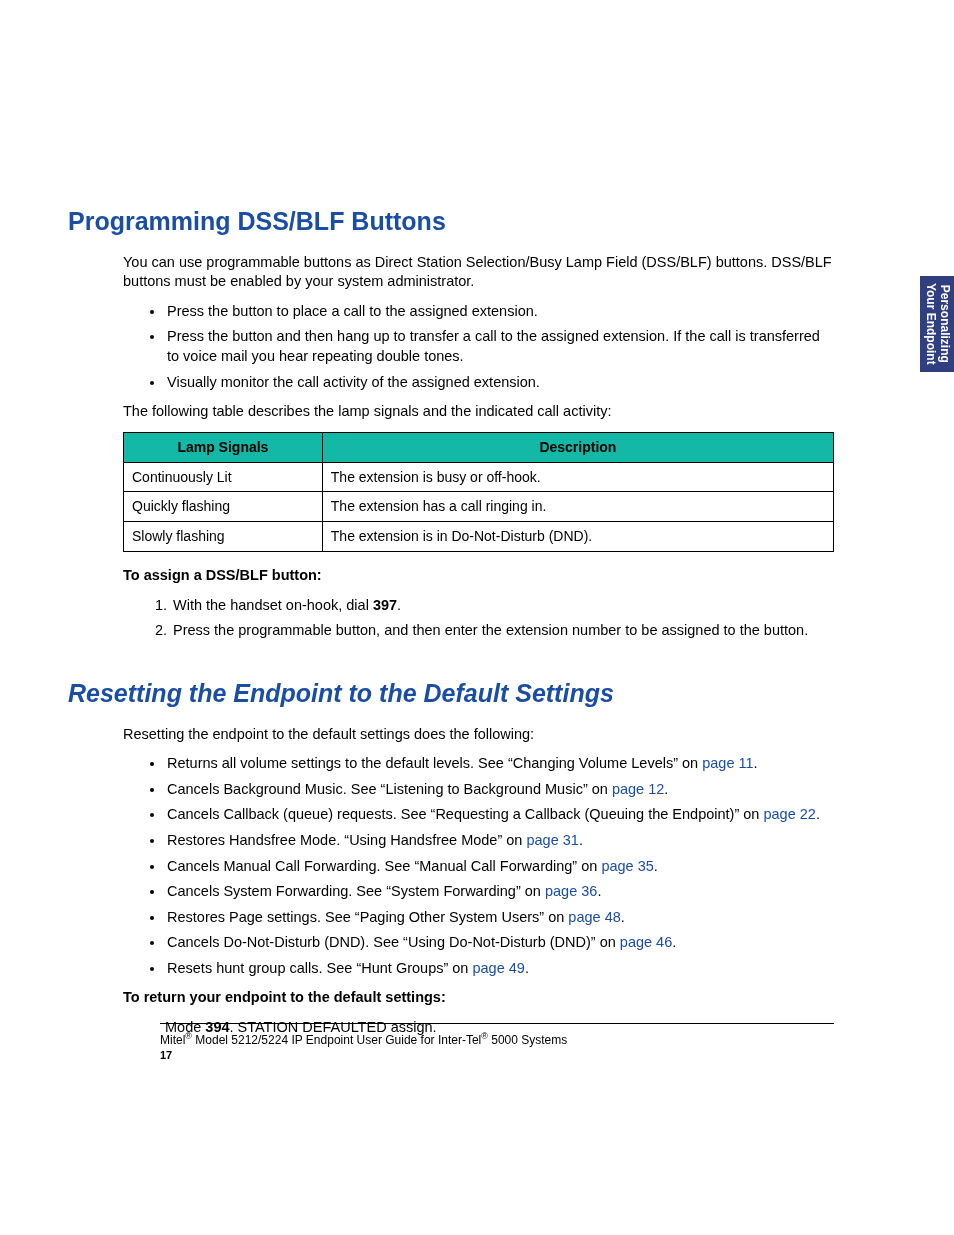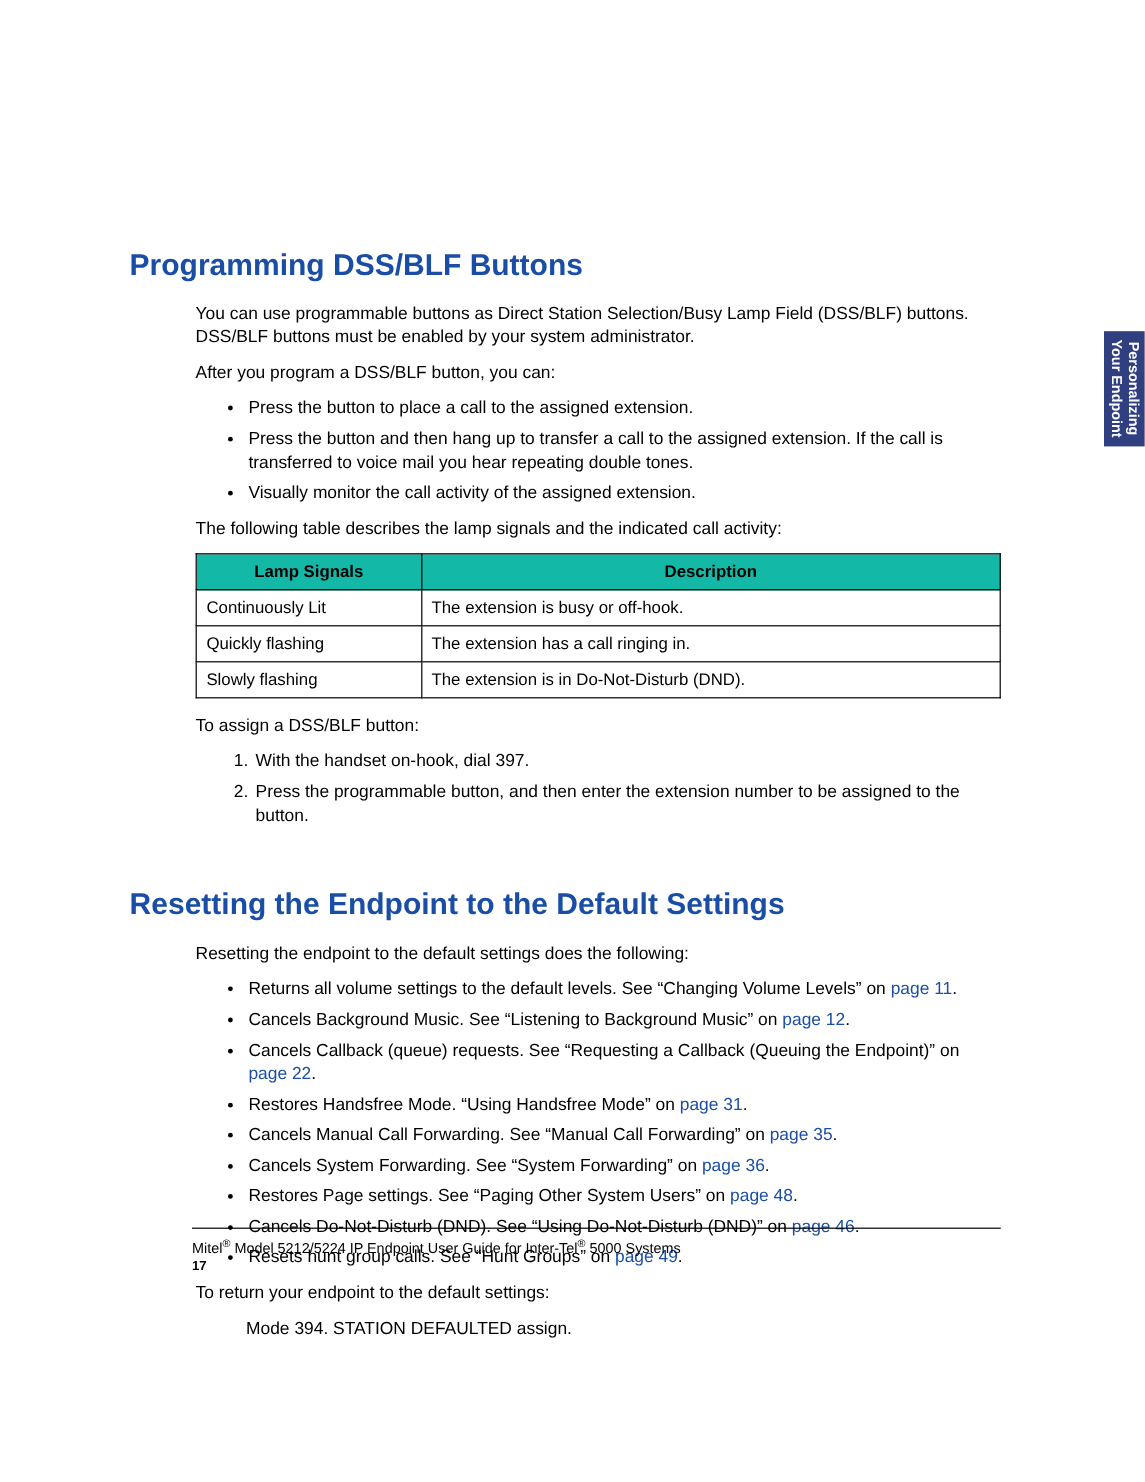--- a/index.html
+++ b/index.html
@@ -2,31 +2,31 @@
 <html><head>
 <meta charset="utf-8">
 <style>
   html, body { margin: 0; padding: 0; background: #fff; }
   body {
     width: 954px; height: 1235px;
     font-family: Arial, Helvetica, sans-serif;
     color: #000; font-size: 14.5px; line-height: 1.35;
     position: relative;
   }
-  .page { padding: 205px 120px 60px 108px; position: relative; }
+  .page { padding: 205px 120px 60px 68px; position: relative; }
   h1.sec { color: #1a4ea6; font-size: 25px; font-weight: bold; margin: 0 0 14px 0; }
-  h1.sec.mt  { margin-top: 48px; }
+  h1.sec.mt  { margin-top: 36px; font-style: italic; }
   .body-block { margin-left: 55px; }
   p { margin: 0 0 10px 0; }
   ul.bullets { margin: 0 0 10px 0; padding-left: 42px; }
   ul.bullets li { margin-bottom: 6px; padding-left: 2px; }
   ol.steps { margin: 0 0 10px 0; padding-left: 48px; }
   ol.steps li { margin-bottom: 6px; padding-left: 2px; }
   .link { color: #1a4ea6; }
-  .bold { font-weight: 400; }
+  .bold { font-weight: 700; }
   table.lamp { border-collapse: collapse; width: 100%; margin: 6px 0 14px 0; font-size: 14px; }
   table.lamp th, table.lamp td { border: 1px solid #000; padding: 5px 8px; text-align: left; vertical-align: middle; }
   table.lamp th { background: #14b8a6; font-weight: 700; text-align: center; }
   table.lamp th.col-sig { width: 28%; }
   .side-tab {
     position: absolute; right: 0; top: 276px;
     width: 34px; height: 96px; background: #2f3f7f; color: #fff;
     display: flex; align-items: center; justify-content: center;
     font-size: 12px; font-weight: 700; text-align: center;
   }
@@ -49,21 +49,20 @@
     <span>Personalizing</span><br>
     <span>Your Endpoint</span>
   </div>
 </div>
 
 <div class="page">
 
   <h1 class="sec">Programming DSS/BLF Buttons</h1>
   <div class="body-block">
     <p>You can use programmable buttons as Direct Station Selection/Busy Lamp Field (DSS/BLF) buttons. DSS/BLF buttons must be enabled by your system administrator.</p>
-    <p>After you program a DSS/BLF button, you can:</p>
     <ul class="bullets">
       <li>Press the button to place a call to the assigned extension.</li>
       <li>Press the button and then hang up to transfer a call to the assigned extension. If the call is transferred to voice mail you hear repeating double tones.</li>
       <li>Visually monitor the call activity of the assigned extension.</li>
     </ul>
     <p>The following table describes the lamp signals and the indicated call activity:</p>
 
     <table class="lamp">
       <thead>
         <tr>

